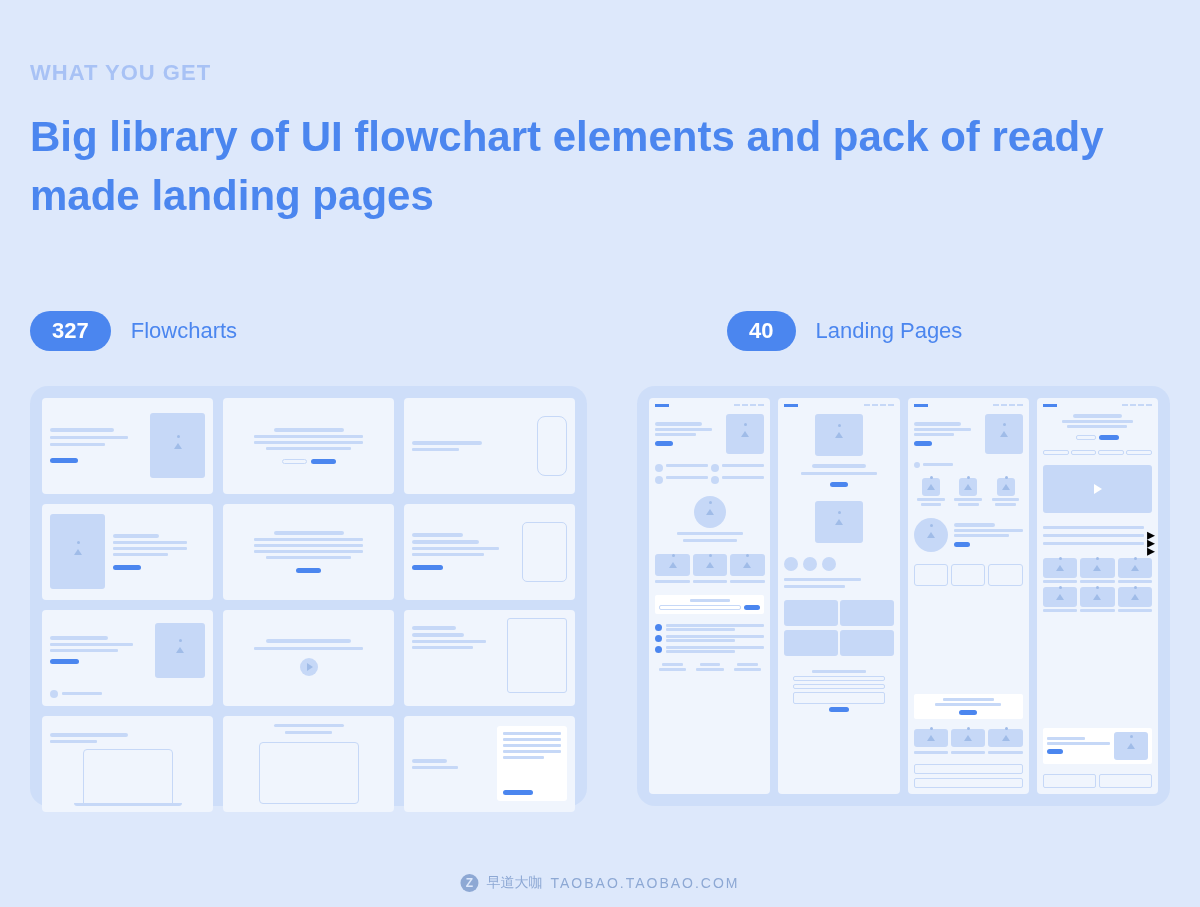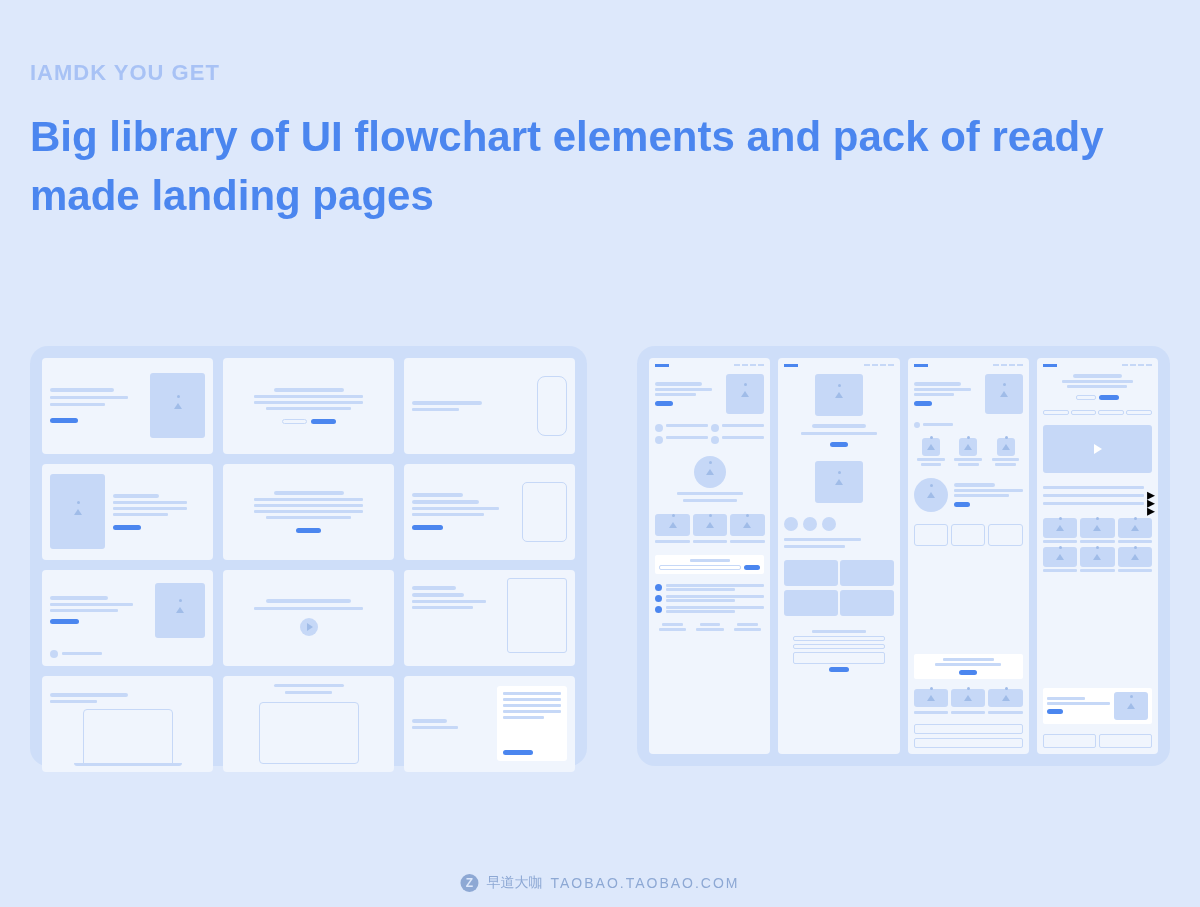--- a/index.html
+++ b/index.html
@@ -234,24 +234,32 @@
     .lp-footer {
       background: #ffffff;
       border-radius: 2px;
       padding: 4px;
       margin-top: auto;
     }
   </style>
 </head>
 <body>
 
-<div class="eyebrow">IAMDK YOU GET</div>
+<div class="eyebrow">WHAT YOU GET</div>
 <div class="headline">Big library of UI flowchart elements and pack of ready made landing pages</div>
 
 <div class="stats-row">
+  <div class="stat-item">
+    <div class="badge">327</div>
+    <div class="stat-label">Flowcharts</div>
+  </div>
+  <div class="stat-item">
+    <div class="badge">40</div>
+    <div class="stat-label">Landing Pages</div>
+  </div>
 </div>
 
 <div class="previews">
 
   <div class="preview-box flowcharts-preview">
     <div class="fc-grid">
 
       <div class="fc-card" style="flex-direction:row;gap:8px;align-items:center">
         <div style="flex:1;display:flex;flex-direction:column;gap:4px">
           <div class="bar" style="width:70%"></div>

